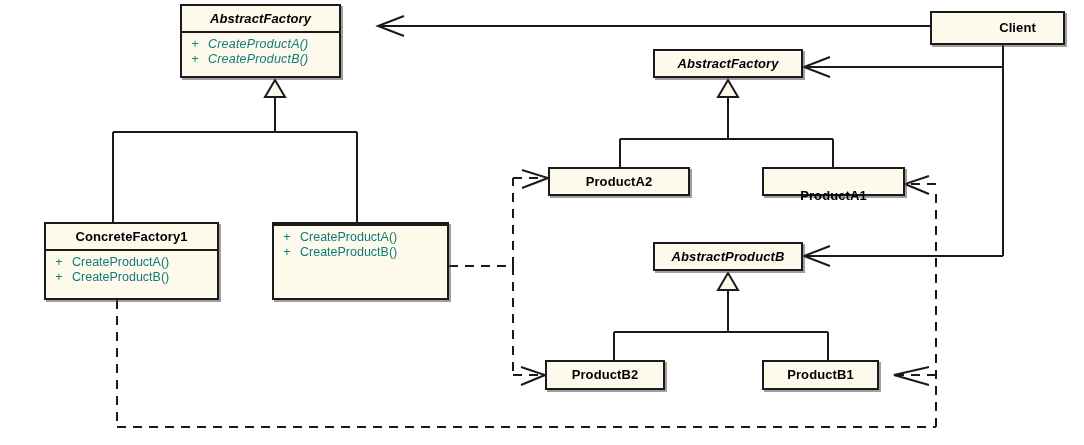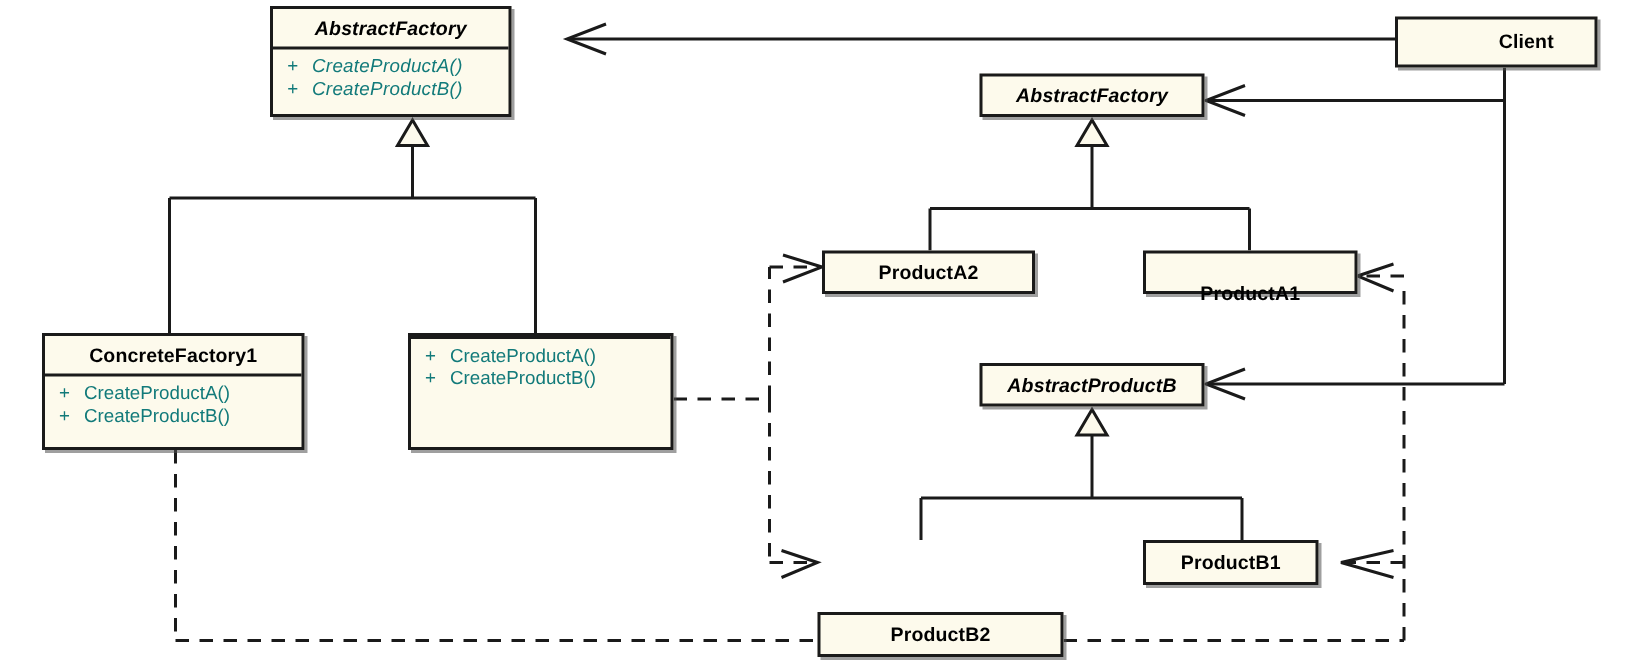--- a/index.html
+++ b/index.html
@@ -147,29 +147,29 @@
   </div>
 
   <div class="cls" style="left:548px;top:167px;width:142px;height:29px;">
     <div class="title" style="padding-top:5px;">ProductA2</div>
   </div>
 
   <div class="cls" style="left:762px;top:167px;width:143px;height:29px;">
     <div class="title" style="padding-top:19px;">ProductA1</div>
   </div>
 
-  <div class="cls" style="left:545px;top:360px;width:164px;height:30px;margin-top:48px;">
+  <div class="cls" style="left:545px;top:360px;width:120px;height:30px;">
     <div class="title" style="padding-top:5px;">ProductB2</div>
   </div>
 
   <div class="cls" style="left:762px;top:360px;width:117px;height:30px;">
     <div class="title" style="padding-top:5px;">ProductB1</div>
   </div>
 
-  <div class="cls" style="left:28px;top:222px;width:175px;height:78px;">
+  <div class="cls" style="left:44px;top:222px;width:175px;height:78px;">
     <div class="title">ConcreteFactory1</div>
     <div class="sep"></div>
     <div class="ops">
       <div class="op">
         <span class="vis">+</span>
         <span class="nm">CreateProductA()</span>
       </div>
       <div class="op">
         <span class="vis">+</span>
         <span class="nm">CreateProductB()</span>

